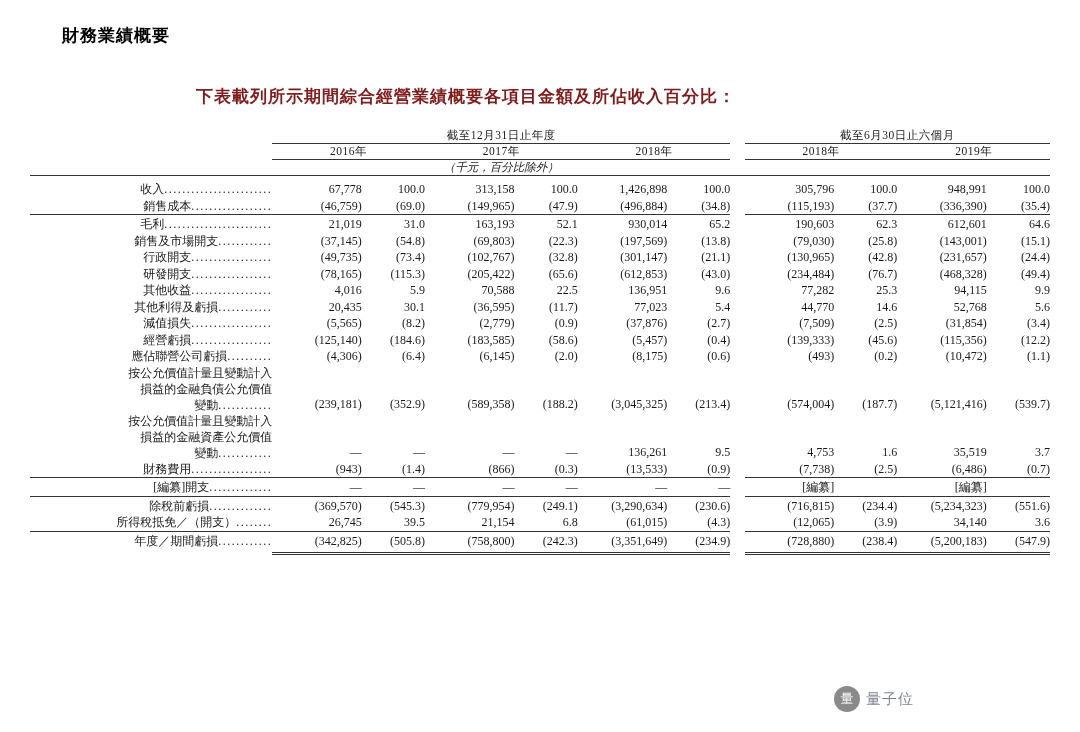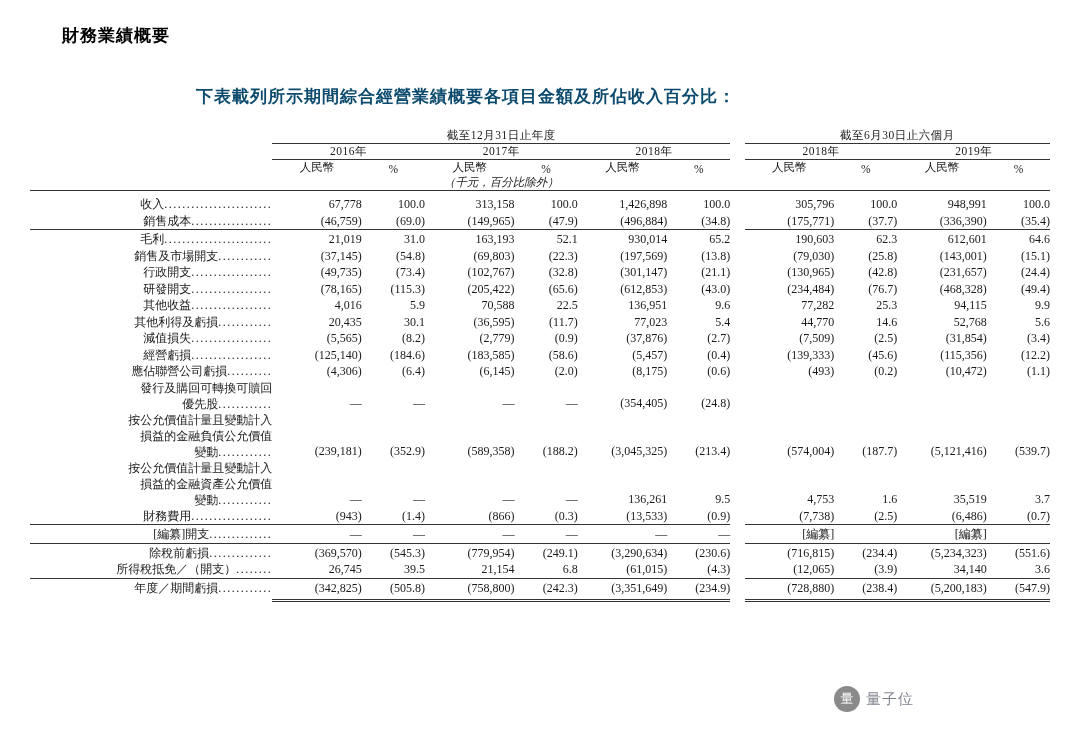--- a/index.html
+++ b/index.html
@@ -29,21 +29,21 @@
     letter-spacing: 1px;
     margin: 6px 0 0 32px;
     color: #000;
   }
   .lead {
     text-align: center;
     font-size: 17px;
     font-weight: bold;
     letter-spacing: 1px;
     margin: 38px 0 20px 0;
-    color: #0c4a6e;
+    color: #7f1d1d;
   }
   table.fin {
     border-collapse: collapse;
     width: 1020px;
     margin: 16px auto;
     font-size: 11.5px;
     color: #1a1a1a;
   }
   table.fin td, table.fin th {
     padding: 0;
@@ -158,34 +158,20 @@
       </tr>
       <tr>
         <td></td>
         <td class="yr-head bb" colspan="2">2016年</td>
         <td class="yr-head bb" colspan="2">2017年</td>
         <td class="yr-head bb" colspan="2">2018年</td>
         <td></td>
         <td class="yr-head bb" colspan="2">2018年</td>
         <td class="yr-head bb" colspan="2">2019年</td>
       </tr>
-      <tr>
-        <td></td>
-        <td class="sub-head">人民幣</td>
-        <td class="sub-head">%</td>
-        <td class="sub-head">人民幣</td>
-        <td class="sub-head">%</td>
-        <td class="sub-head">人民幣</td>
-        <td class="sub-head">%</td>
-        <td></td>
-        <td class="sub-head">人民幣</td>
-        <td class="sub-head">%</td>
-        <td class="sub-head">人民幣</td>
-        <td class="sub-head">%</td>
-      </tr>
       <tr class="unit-row">
         <td></td>
         <td colspan="6">（千元，百分比除外）</td>
         <td></td>
         <td colspan="4"></td>
       </tr>
       <tr class="rule-top">
         <td></td>
         <td colspan="2"></td>
           <td colspan="2"></td>
@@ -215,21 +201,21 @@
         </tr>
         <tr>
           <td class="lbl"><span>銷售成本</span><span class="dots">..................</span></td>
           <td class="num">(46,759)</td>
           <td class="num">(69.0)</td>
           <td class="num">(149,965)</td>
           <td class="num">(47.9)</td>
           <td class="num">(496,884)</td>
           <td class="num">(34.8)</td>
           <td class="gap"></td>
-          <td class="num">(175,771)</td>
+          <td class="num">(115,193)</td>
           <td class="num">(37.7)</td>
           <td class="num">(336,390)</td>
           <td class="num">(35.4)</td>
         </tr>
         <tr class="rule-top">
           <td></td>
           <td colspan="2"></td>
           <td colspan="2"></td>
           <td colspan="2"></td>
           <td colspan="1" style="border-top: none;"></td>
@@ -354,37 +340,20 @@
           <td class="num">(6.4)</td>
           <td class="num">(6,145)</td>
           <td class="num">(2.0)</td>
           <td class="num">(8,175)</td>
           <td class="num">(0.6)</td>
           <td class="gap"></td>
           <td class="num">(493)</td>
           <td class="num">(0.2)</td>
           <td class="num">(10,472)</td>
           <td class="num">(1.1)</td>
-        </tr>
-        <tr class="multiline">
-          <td class="lbl">
-            <div>發行及購回可轉換可贖回</div>
-            <div><span>優先股</span><span class="dots">............</span></div>
-          </td>
-          <td class="num">—</td>
-          <td class="num">—</td>
-          <td class="num">—</td>
-          <td class="num">—</td>
-          <td class="num">(354,405)</td>
-          <td class="num">(24.8)</td>
-          <td class="gap"></td>
-          <td class="num"></td>
-          <td class="num"></td>
-          <td class="num"></td>
-          <td class="num"></td>
         </tr>
         <tr class="multiline">
           <td class="lbl">
             <div>按公允價值計量且變動計入</div>
             <div>損益的金融負債公允價值</div>
             <div><span>變動</span><span class="dots">............</span></div>
           </td>
           <td class="num">(239,181)</td>
           <td class="num">(352.9)</td>
           <td class="num">(589,358)</td>

